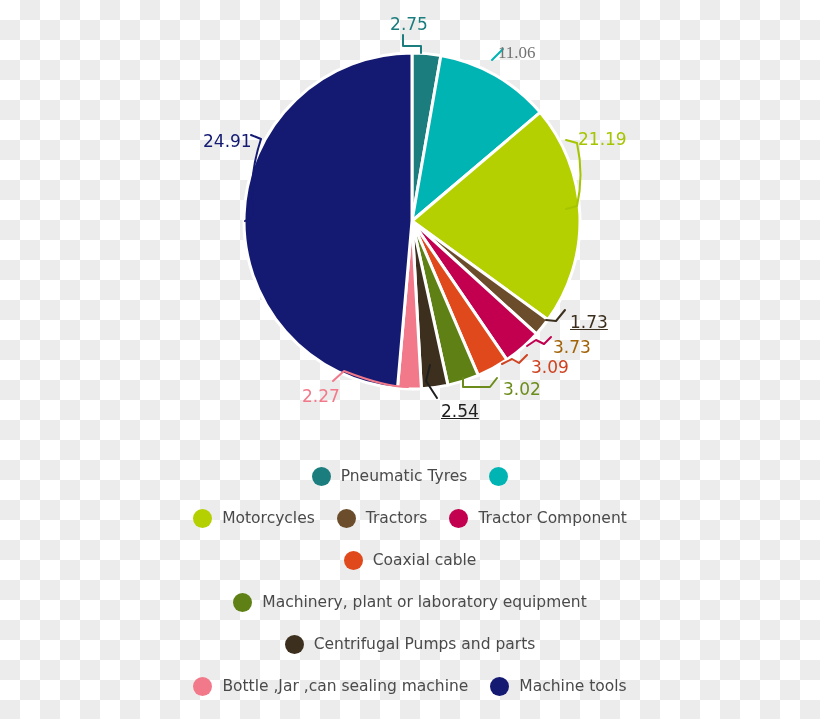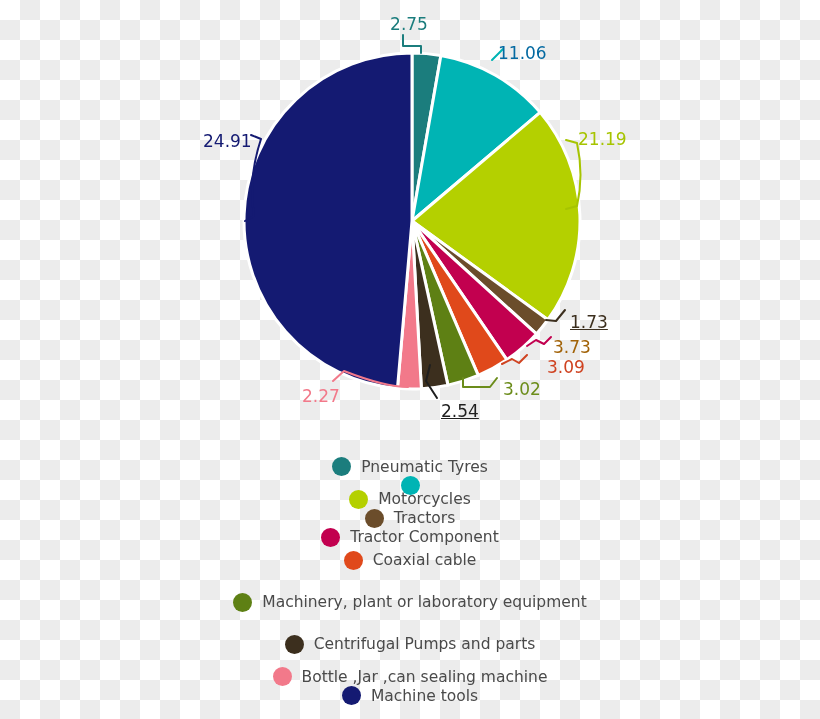--- a/index.html
+++ b/index.html
@@ -31,21 +31,21 @@
     height: 719px;
   }
   .legend {
     position: absolute;
     left: 0;
     top: 455px;
     width: 820px;
   }
   .legend-row {
     display: flex;
-    flex-direction: column;
+    flex-direction: row;
     align-items: center;
     justify-content: center;
     height: 42px;
   }
   .legend-item {
     display: flex;
     flex-direction: row;
     align-items: center;
     margin: 0 11px;
   }
@@ -96,25 +96,25 @@
         <path d="M 502 364 L 512 359 L 519 363 L 527 355" fill="none" stroke="#cf4220" stroke-width="2" stroke-linecap="round" stroke-linejoin="round"></path>
         <path d="M 463 378 L 463 387 L 490 387 L 497 378" fill="none" stroke="#6b8c1a" stroke-width="2" stroke-linecap="round" stroke-linejoin="round"></path>
         <path d="M 430 365 L 426 381 L 437 398" fill="none" stroke="#1f1f1f" stroke-width="2" stroke-linecap="round" stroke-linejoin="round"></path>
         <path d="M 333 381 L 344 371 Q 385 387 408 387 L 408 378" fill="none" stroke="#f2798a" stroke-width="2" stroke-linecap="round" stroke-linejoin="round"></path>
         <path d="M 251 135 L 261 139 Q 248 178 254 216 L 245 221" fill="none" stroke="#141a72" stroke-width="2" stroke-linecap="round" stroke-linejoin="round"></path>
       </g>
   </svg>
 
   <div id="value-labels">
       <div class="value-label" style="color: rgb(27, 125, 125); left: 409px; top: 14px; transform: translateX(-50%);">2.75</div>
-      <div class="value-label" style="color: #0369a1; left: 498px; top: 43px;">11.06</div>
+      <div class="value-label" style="color: #737373; left: 498px; top: 43px; font-family: Liberation Serif, serif;">11.06</div>
       <div class="value-label" style="color: rgb(166, 196, 0); left: 578px; top: 129px;">21.19</div>
       <div class="value-label" style="color: rgb(60, 47, 30); left: 570px; top: 312px; text-decoration: underline;">1.73</div>
       <div class="value-label" style="color: #a16207; left: 553px; top: 337px;">3.73</div>
-      <div class="value-label" style="color: rgb(207, 66, 32); left: 531px; top: 357px; margin-left: 16px;">3.09</div>
+      <div class="value-label" style="color: rgb(207, 66, 32); left: 531px; top: 357px;">3.09</div>
       <div class="value-label" style="color: rgb(107, 140, 26); left: 503px; top: 379px;">3.02</div>
       <div class="value-label" style="color: rgb(31, 31, 31); left: 441px; top: 401px; text-decoration: underline;">2.54</div>
       <div class="value-label" style="color: rgb(242, 121, 138); left: 302px; top: 386px;">2.27</div>
       <div class="value-label" style="color: rgb(20, 26, 114); left: 203px; top: 131px;">24.91</div>
     </div>
 
   <div class="legend" id="legend">
       <div class="legend-row">
         <div class="legend-item">
           <span class="legend-dot" style="background: rgb(27, 125, 125);"></span>

